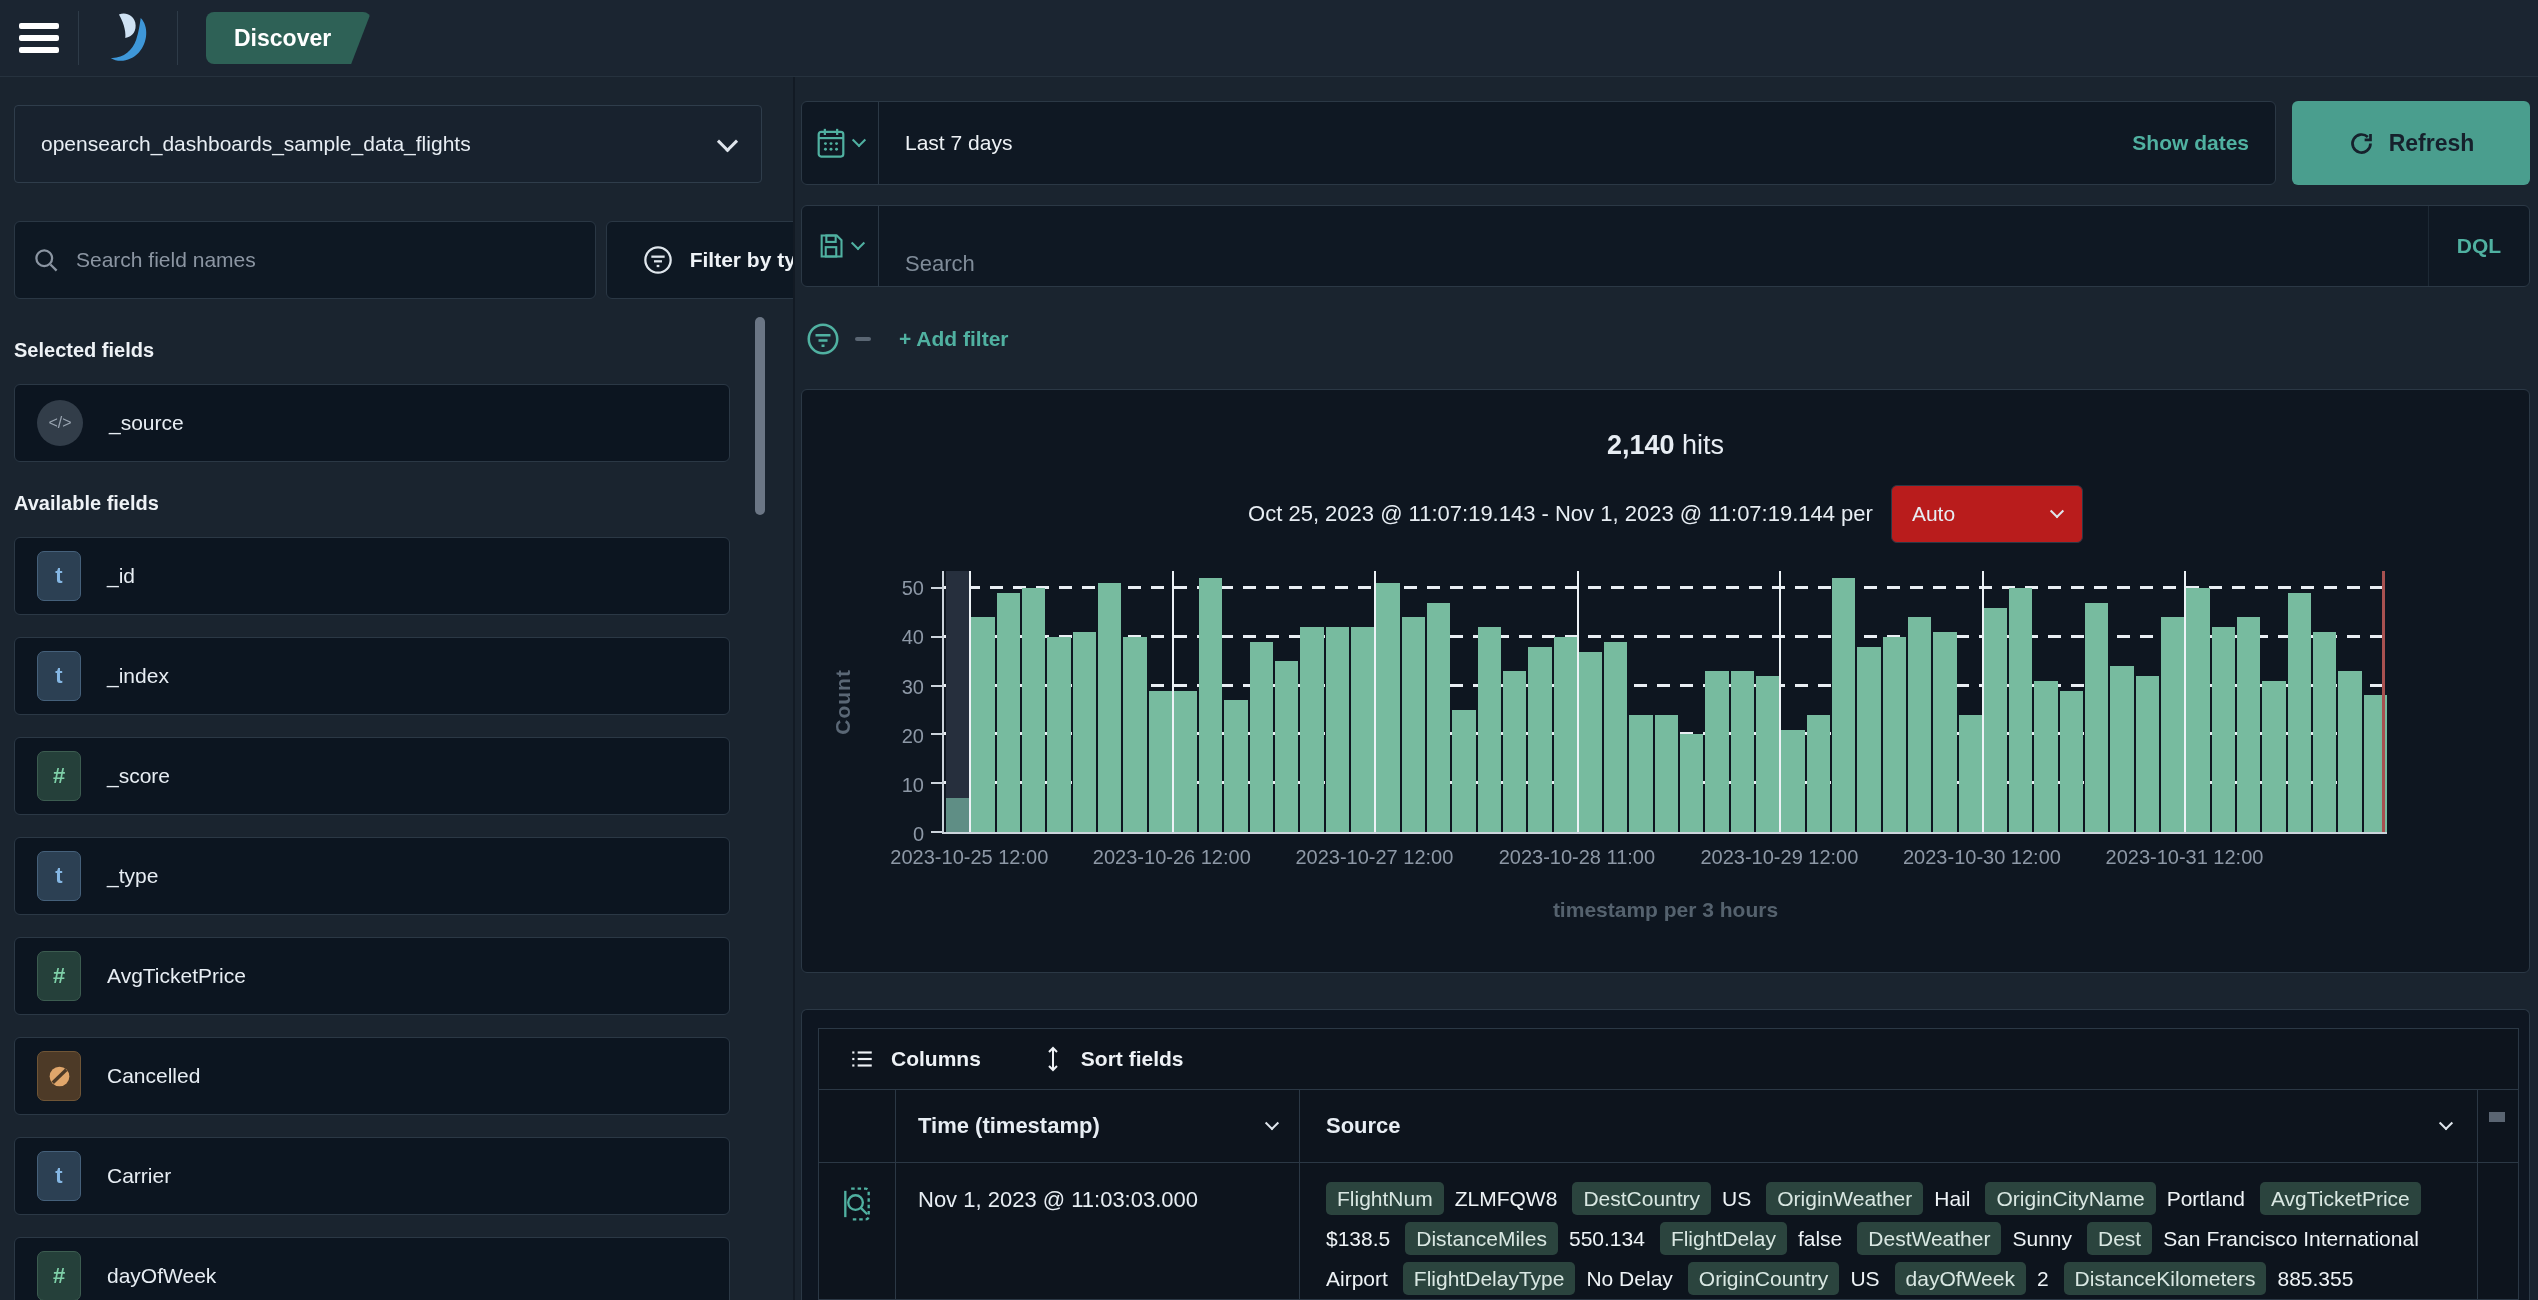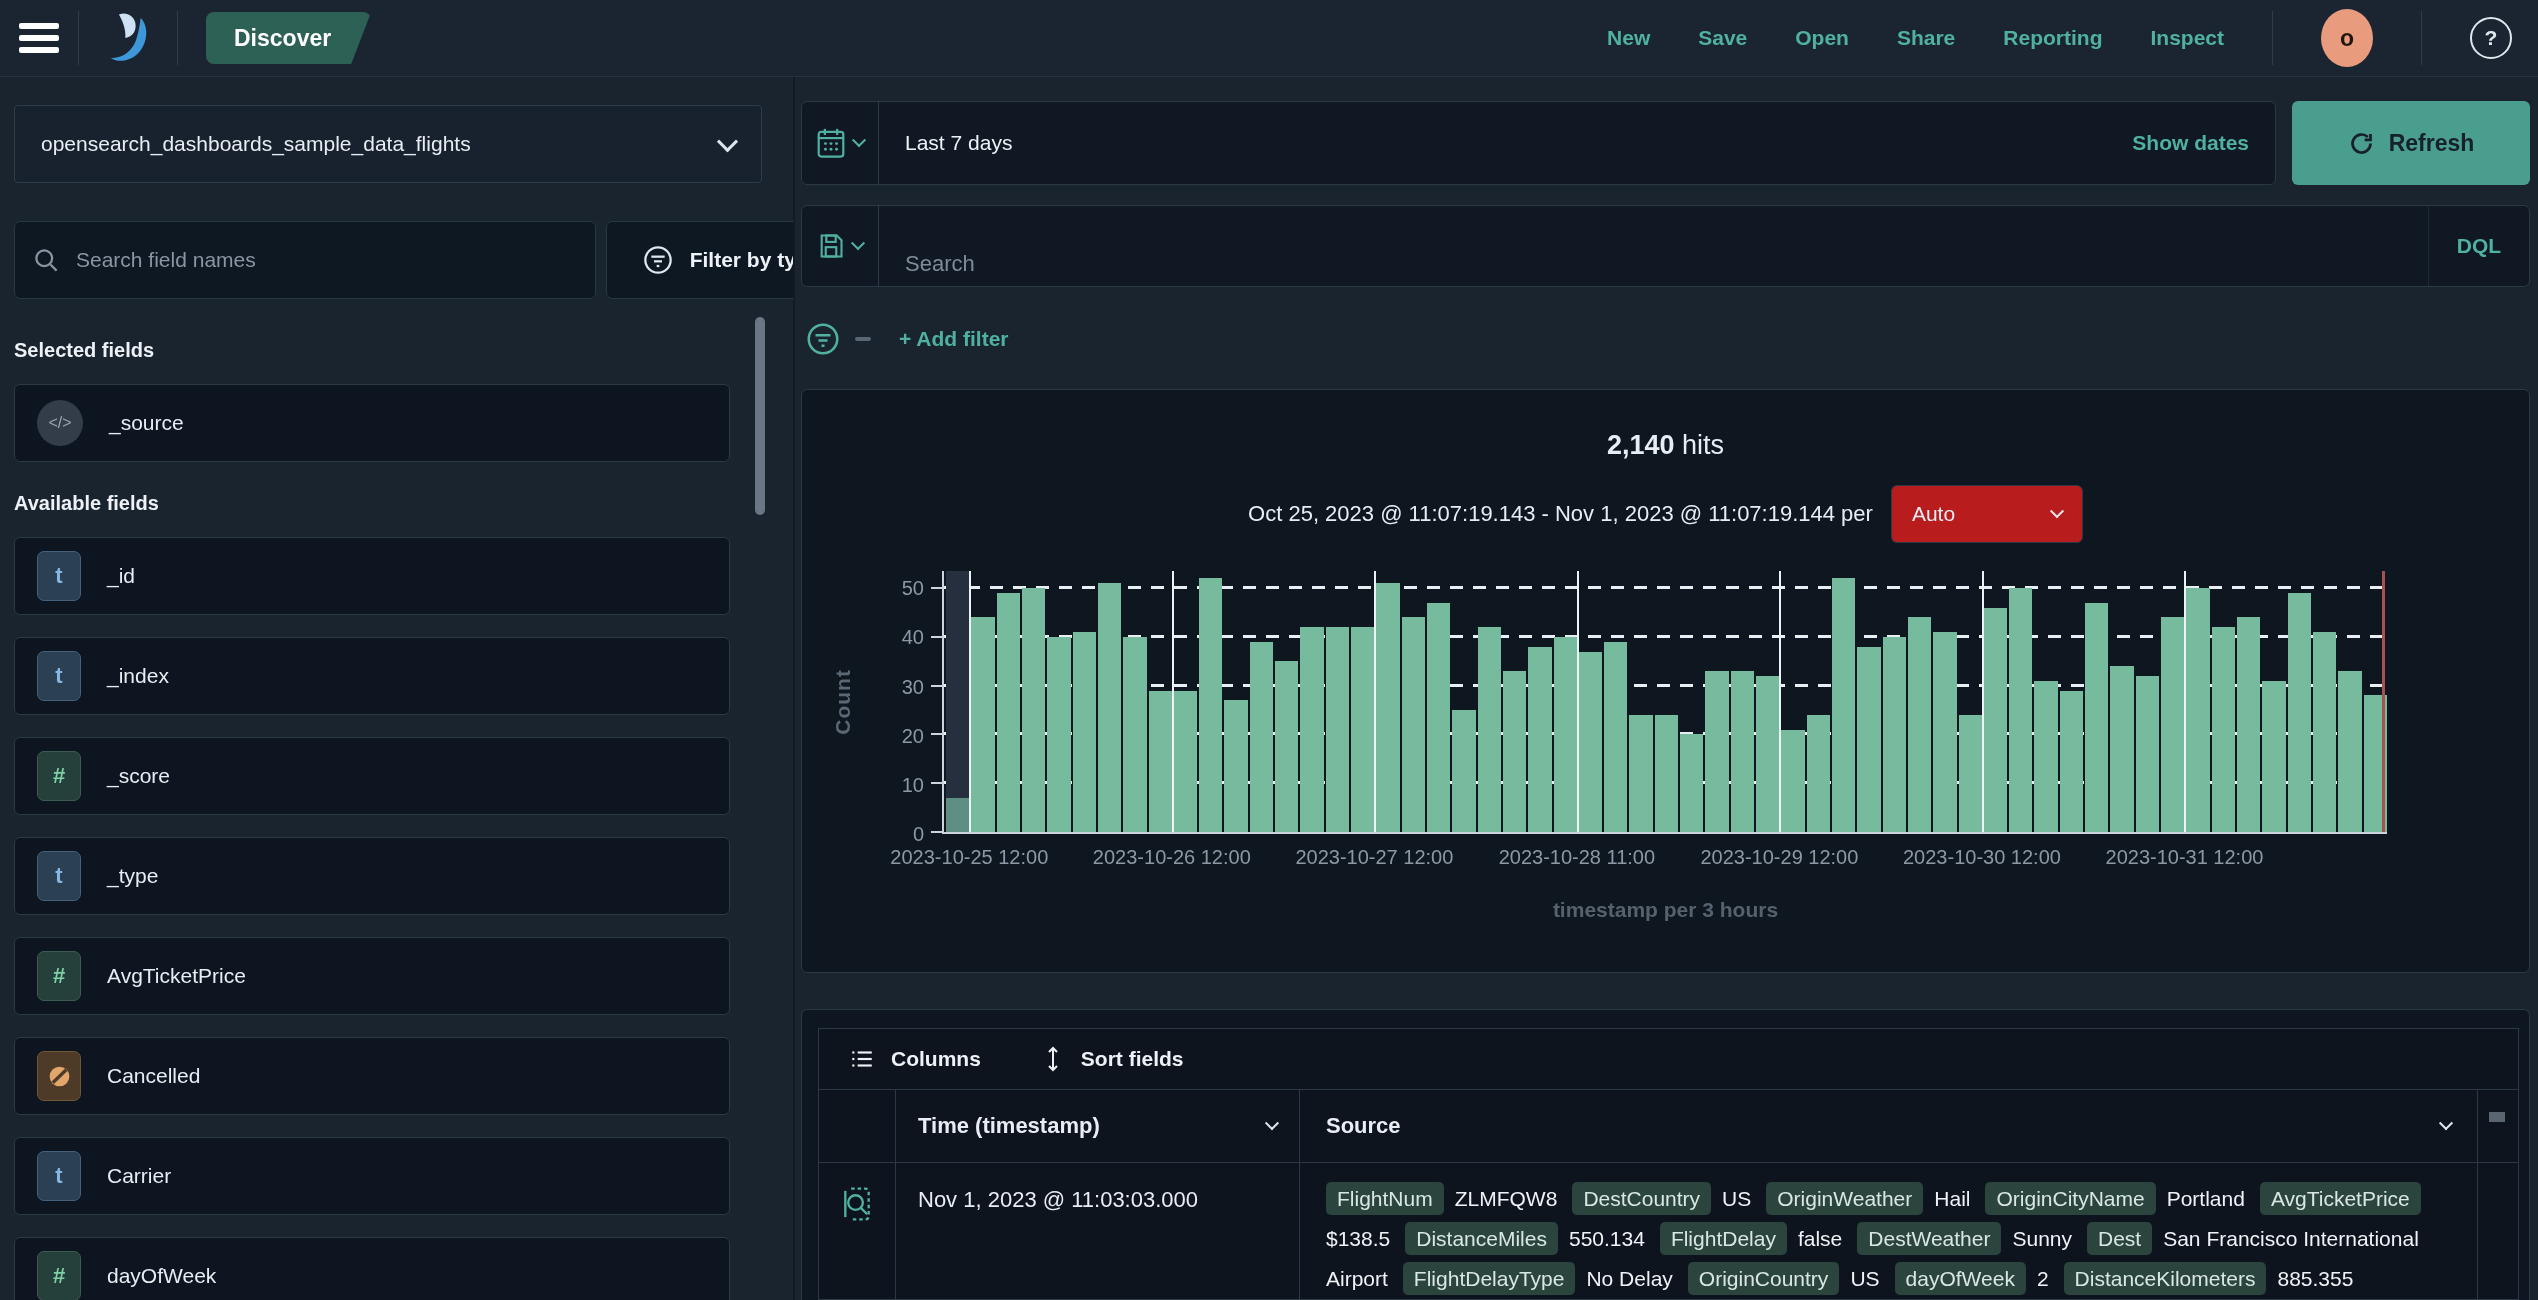--- a/index.html
+++ b/index.html
@@ -141,34 +141,20 @@
       </div>
     <div class="nav-divider"></div>
     <div class="logo-wrap">
       <svg width="58" height="58" viewBox="0 0 64 64">
         <path d="M46 10c9 9 8 27-2 38C36 57 22 60 13 54c13 1 24-8 28-20 3-9 4-17 5-24z" fill="#3e97d8"></path>
         <path d="M22 6c8-3 16 1 18 9 2 9-3 16-11 17 1-9-3-19-7-26z" fill="#cfe2f3"></path>
       </svg>
     </div>
     <div class="nav-divider"></div>
     <div class="discover-badge">Discover</div>
-    <div class="nav-right">
-      <span id="nav-links" style="display:flex;gap:48px;align-items:center;">
-          <span class="nav-link">New</span>
-          <span class="nav-link">Save</span>
-          <span class="nav-link">Open</span>
-          <span class="nav-link">Share</span>
-          <span class="nav-link">Reporting</span>
-          <span class="nav-link">Inspect</span>
-        </span>
-      <div class="nav-divider"></div>
-      <div class="avatar">o</div>
-      <div class="nav-divider"></div>
-      <div class="help-btn">?</div>
-    </div>
   </div>
 
   <div class="app">
 
     <div class="sidebar">
       <div class="index-picker">
         <span>opensearch_dashboards_sample_data_flights</span>
         <span class="chev" style="color:#dfe5ec;"></span>
       </div>
       <div class="search-row">

